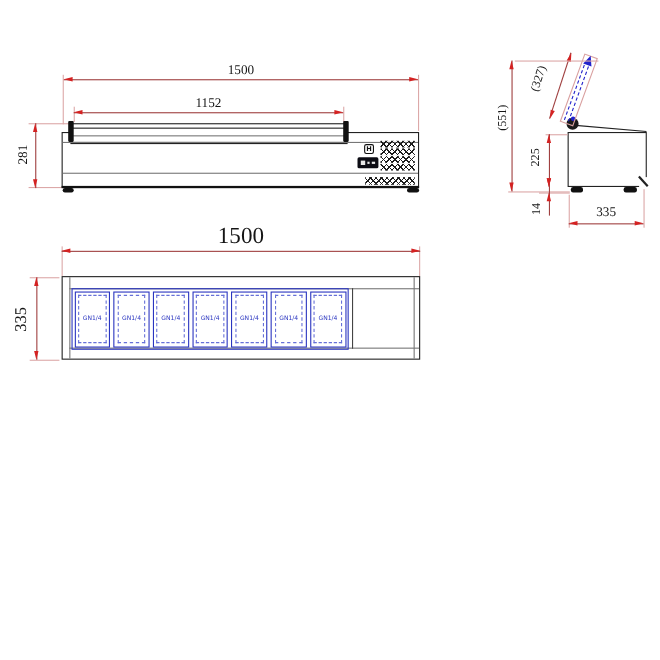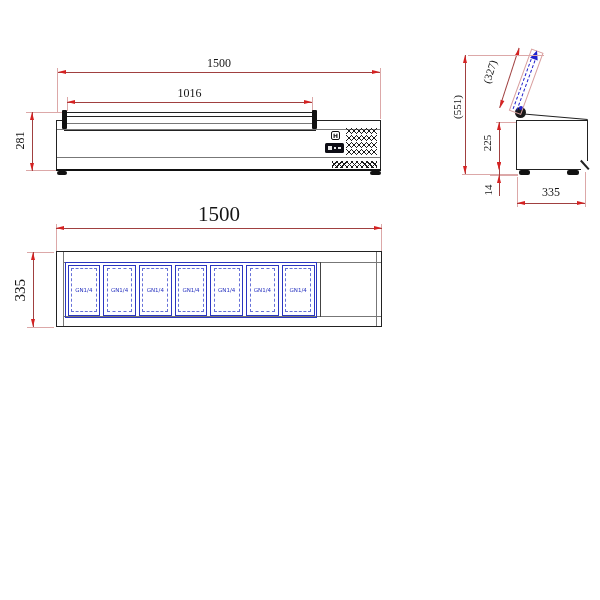--- a/index.html
+++ b/index.html
@@ -73,21 +73,21 @@
       <div class="dln" style="left:58px;top:72px;width:322px;height:1px;"></div>
       <div class="ar ar-l" style="left:58px;top:70px;"></div>
       <div class="ar ar-r" style="left:372px;top:70px;"></div>
       <div class="dtxt" style="left:58px;top:57px;width:322px;">1500</div>
     </div>
 
     <div>
       <div class="dln" style="left:67px;top:102px;width:245px;height:1px;"></div>
       <div class="ar ar-l" style="left:67px;top:100px;"></div>
       <div class="ar ar-r" style="left:304px;top:100px;"></div>
-      <div class="dtxt" style="left:67px;top:87px;width:245px;">1016</div>
+      <div class="dtxt" style="left:67px;top:87px;width:245px;">1152</div>
     </div>
 
     <div>
       <div class="dln" style="left:32px;top:112px;width:1px;height:59px;"></div>
       <div class="ar ar-u" style="left:30px;top:112px;"></div>
       <div class="ar ar-d" style="left:30px;top:163px;"></div>
       <div class="dtxt rot" style="left:6px;top:134px;width:30px;">281</div>
     </div>
 
     <div class="abs" style="left:56px;top:120px;width:325px;height:51px;border:1.5px solid #222;box-sizing:border-box;background:#fff;"></div>

